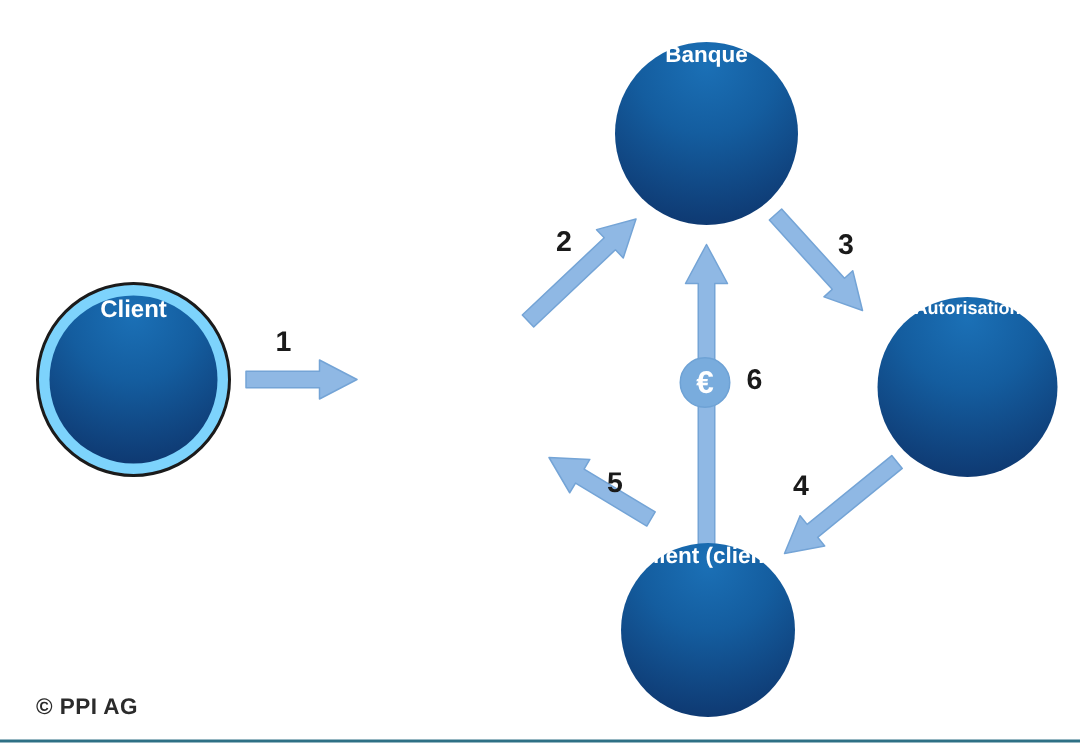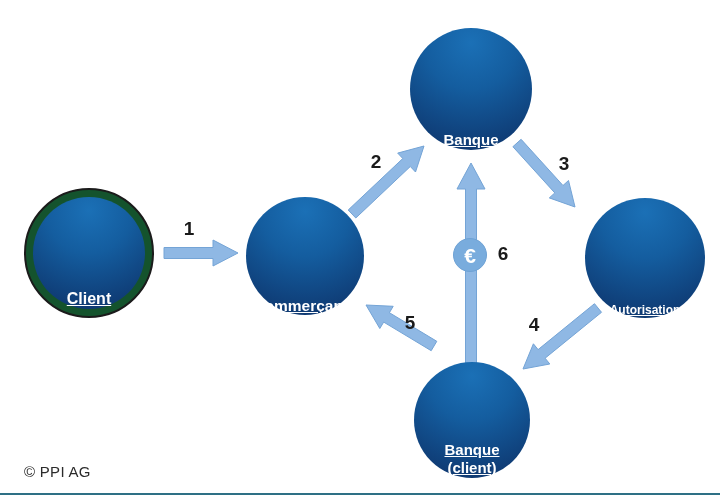--- a/index.html
+++ b/index.html
@@ -20,36 +20,35 @@
     fill: #8fb8e4;
     stroke: #74a4d6;
     stroke-width: 1;
     stroke-linejoin: round;
   }
   .node {
     position: absolute;
     border-radius: 50%;
     background: radial-gradient(circle at 50% 12%, #1b70b6 0%, #145d9f 38%, #0d3066 100%);
     display: flex;
-    align-items: flex-end;
+    align-items: flex-start;
     justify-content: center;
     text-align: center;
     color: #ffffff;
     font-weight: bold;
     line-height: 1.25;
-    text-decoration: underline;
   }
   .node-label { padding: 0 6px; }
   #node-client-ring {
     position: absolute;
     left: 24px; top: 188px;
     width: 130px; height: 130px;
     border: 2px solid #1b1b1b;
     border-radius: 50%;
-    background: #14532d;
+    background: #7dd3fc;
     display: flex;
     align-items: center;
     justify-content: center;
     box-sizing: border-box;
   }
   #node-client {
     position: relative;
     width: 112px; height: 112px;
     font-size: 16px;
   }
@@ -85,20 +84,21 @@
     font-weight: bold;
     font-size: 21px;
     line-height: 1;
   }
   #copyright {
     position: absolute;
     left: 24px; top: 463px;
     font-size: 15px;
     color: #2b2b2b;
     letter-spacing: 0.3px;
+    font-weight: bold;
   }
   #accent-line {
     position: absolute;
     left: 0; top: 493px;
     width: 720px; height: 2px;
     background: #2e7085;
   }
 </style>
 </head>
 <body>
@@ -113,36 +113,33 @@
     <path class="arrow-shape" d="M436.8,341.3 L389.4,312.7 L393.2,306.3 L366,305 L379.8,328.5 L383.7,322.1 L431.2,350.7 Z"></path>
     <path class="arrow-shape" d="M465.5,367 L465.5,189 L457,189 L471,163 L485,189 L476.5,189 L476.5,367 Z"></path>
   </svg>
 
   <div id="node-client-ring">
     <div id="node-client" class="node">
       <span class="node-label">Client</span>
     </div>
   </div>
 
-  <div id="node-commercants" class="node">
-    <span class="node-label">Commerçants</span>
-  </div>
 
   <div id="node-banque-commercant" class="node">
     <span class="node-label">
       <span>Banque</span><br>
     </span>
   </div>
 
   <div id="node-autorisation" class="node">
     <span class="node-label">Autorisation</span>
   </div>
 
   <div id="node-banque-client" class="node">
-    <span class="node-label">Banque (client)</span>
+    <span class="node-label">Client (client)</span>
   </div>
 
   <div id="euro-badge">
     <span>€</span>
   </div>
 
   <span id="num-1" class="arrow-num">1</span>
   <span id="num-2" class="arrow-num">2</span>
   <span id="num-3" class="arrow-num">3</span>
   <span id="num-4" class="arrow-num">4</span>

